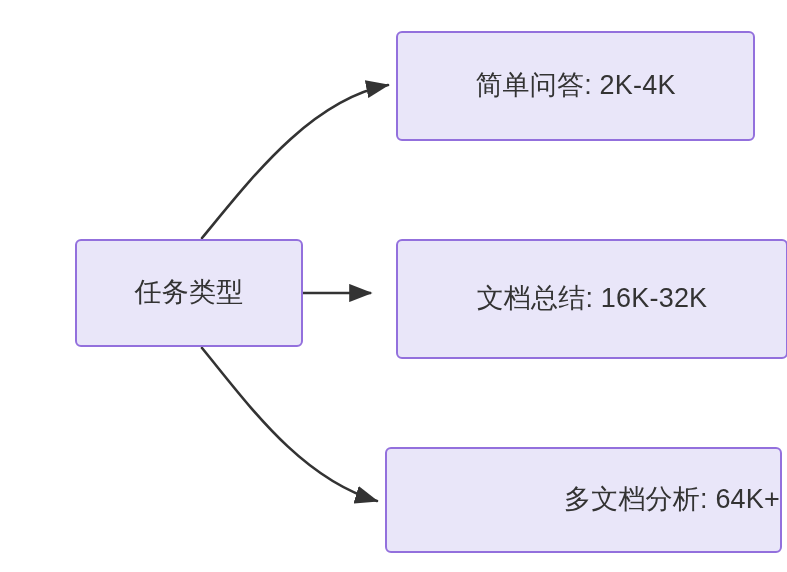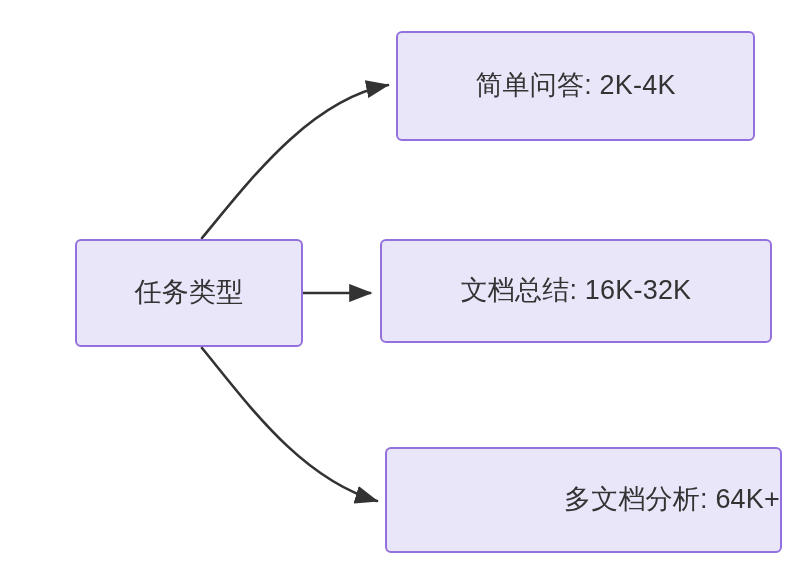--- a/index.html
+++ b/index.html
@@ -55,24 +55,24 @@
     height: 108px;
     margin-left: 43px;
   }
   #node-simple-qa {
     left: 396px;
     top: 31px;
     width: 359px;
     height: 110px;
   }
   #node-doc-summary {
-    left: 380px;
+    left: 396px;
     top: 239px;
     width: 392px;
-    height: 104px;
+    height: 120px;
   }
   #node-multi-doc {
     left: 385px;
     top: 447px;
     width: 397px;
     height: 106px;
     justify-content: flex-end;
   }
 </style>
 </head>

